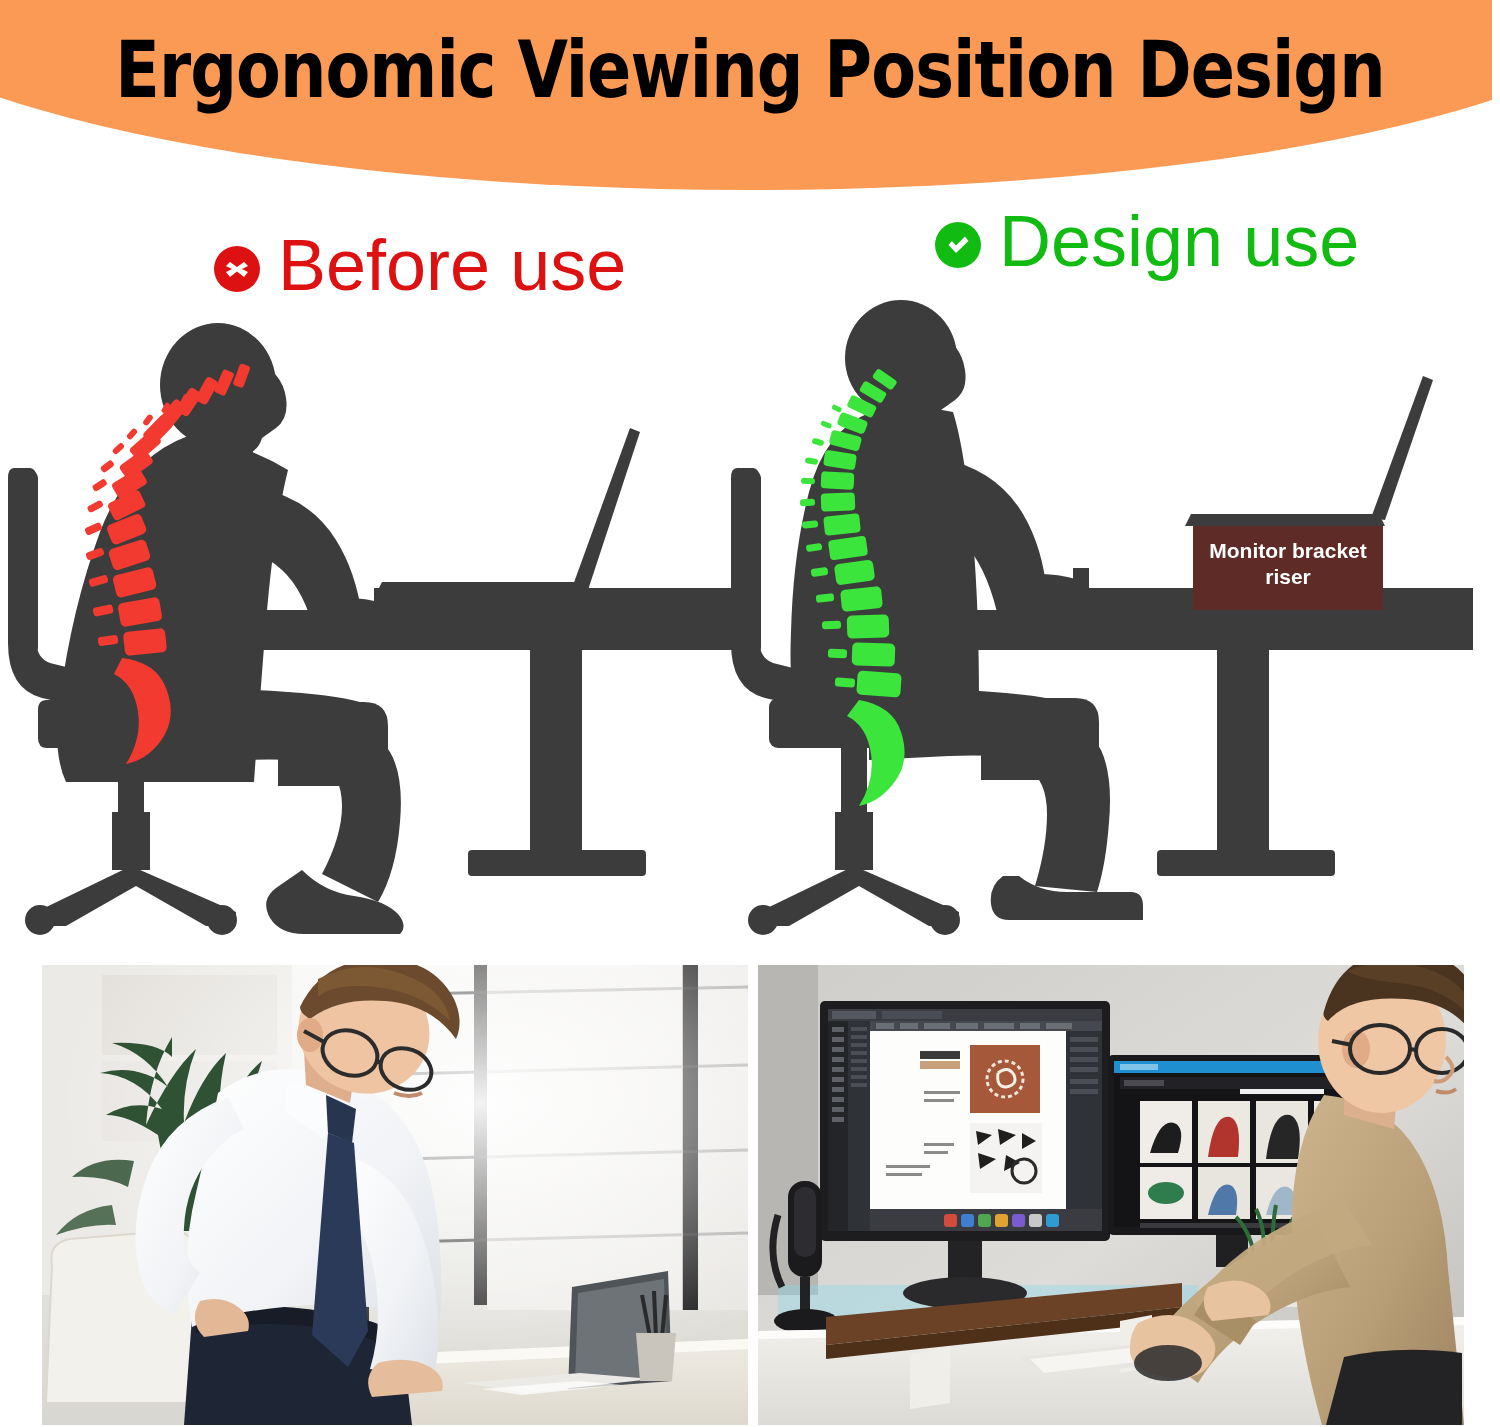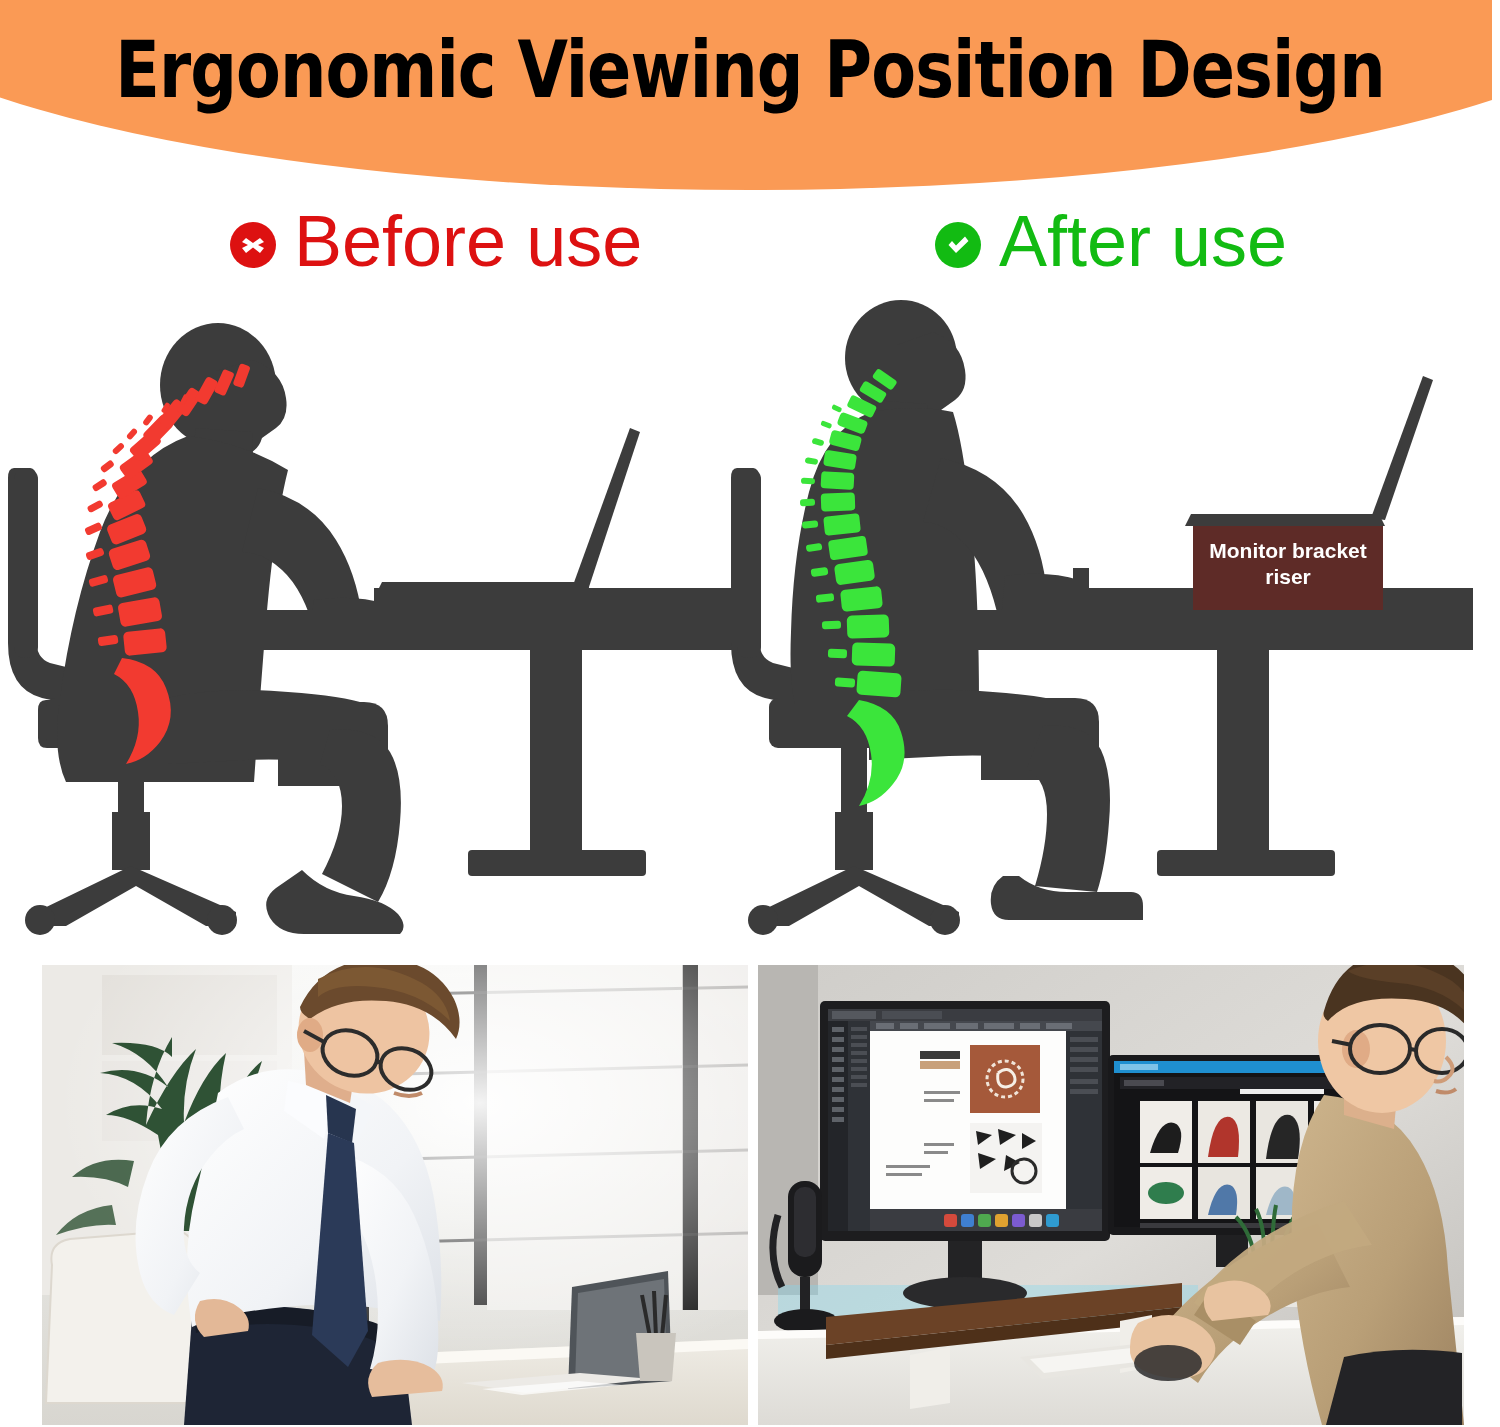--- a/index.html
+++ b/index.html
@@ -34,21 +34,21 @@
     white-space:nowrap;
     line-height:1.05;
   }
 
   
   .compare-label{
     position:absolute;top:205px;
     display:flex;align-items:center;gap:18px;
     font-size:72px;font-weight:normal;line-height:1;
   }
-  #label-before{left:230px;color:#DD1111;}
+  #label-before{left:214px;color:#DD1111;margin-top:24px;}
   #label-after{left:935px;color:#12BB12;}
   .badge{
     width:46px;height:46px;border-radius:50%;
     display:flex;align-items:center;justify-content:center;
     flex:0 0 auto;position:relative;top:4px;
   }
   #badge-before{background:#DD1111;}
   #badge-after{background:#12BB12;}
   .badge svg{display:block;}
 
@@ -88,21 +88,21 @@
   </span>
   <span>Before use</span>
 </div>
 
 <div class="compare-label" id="label-after">
   <span class="badge" id="badge-after">
     <svg width="30" height="30" viewBox="0 0 30 30">
       <path d="M5.5 15 L9 11 L13 15.5 L22 6.5 L25.5 11 L13 23 Z" fill="#ffffff"></path>
     </svg>
   </span>
-  <span>After use</span>
+  <span>Design use</span>
 </div>
 
 <div id="illustration-area">
 
   <div class="scene" id="scene-before">
     <svg viewBox="0 0 750 640" xmlns="http://www.w3.org/2000/svg">
       <g>
 
         <g fill="#3C3C3C">
 

